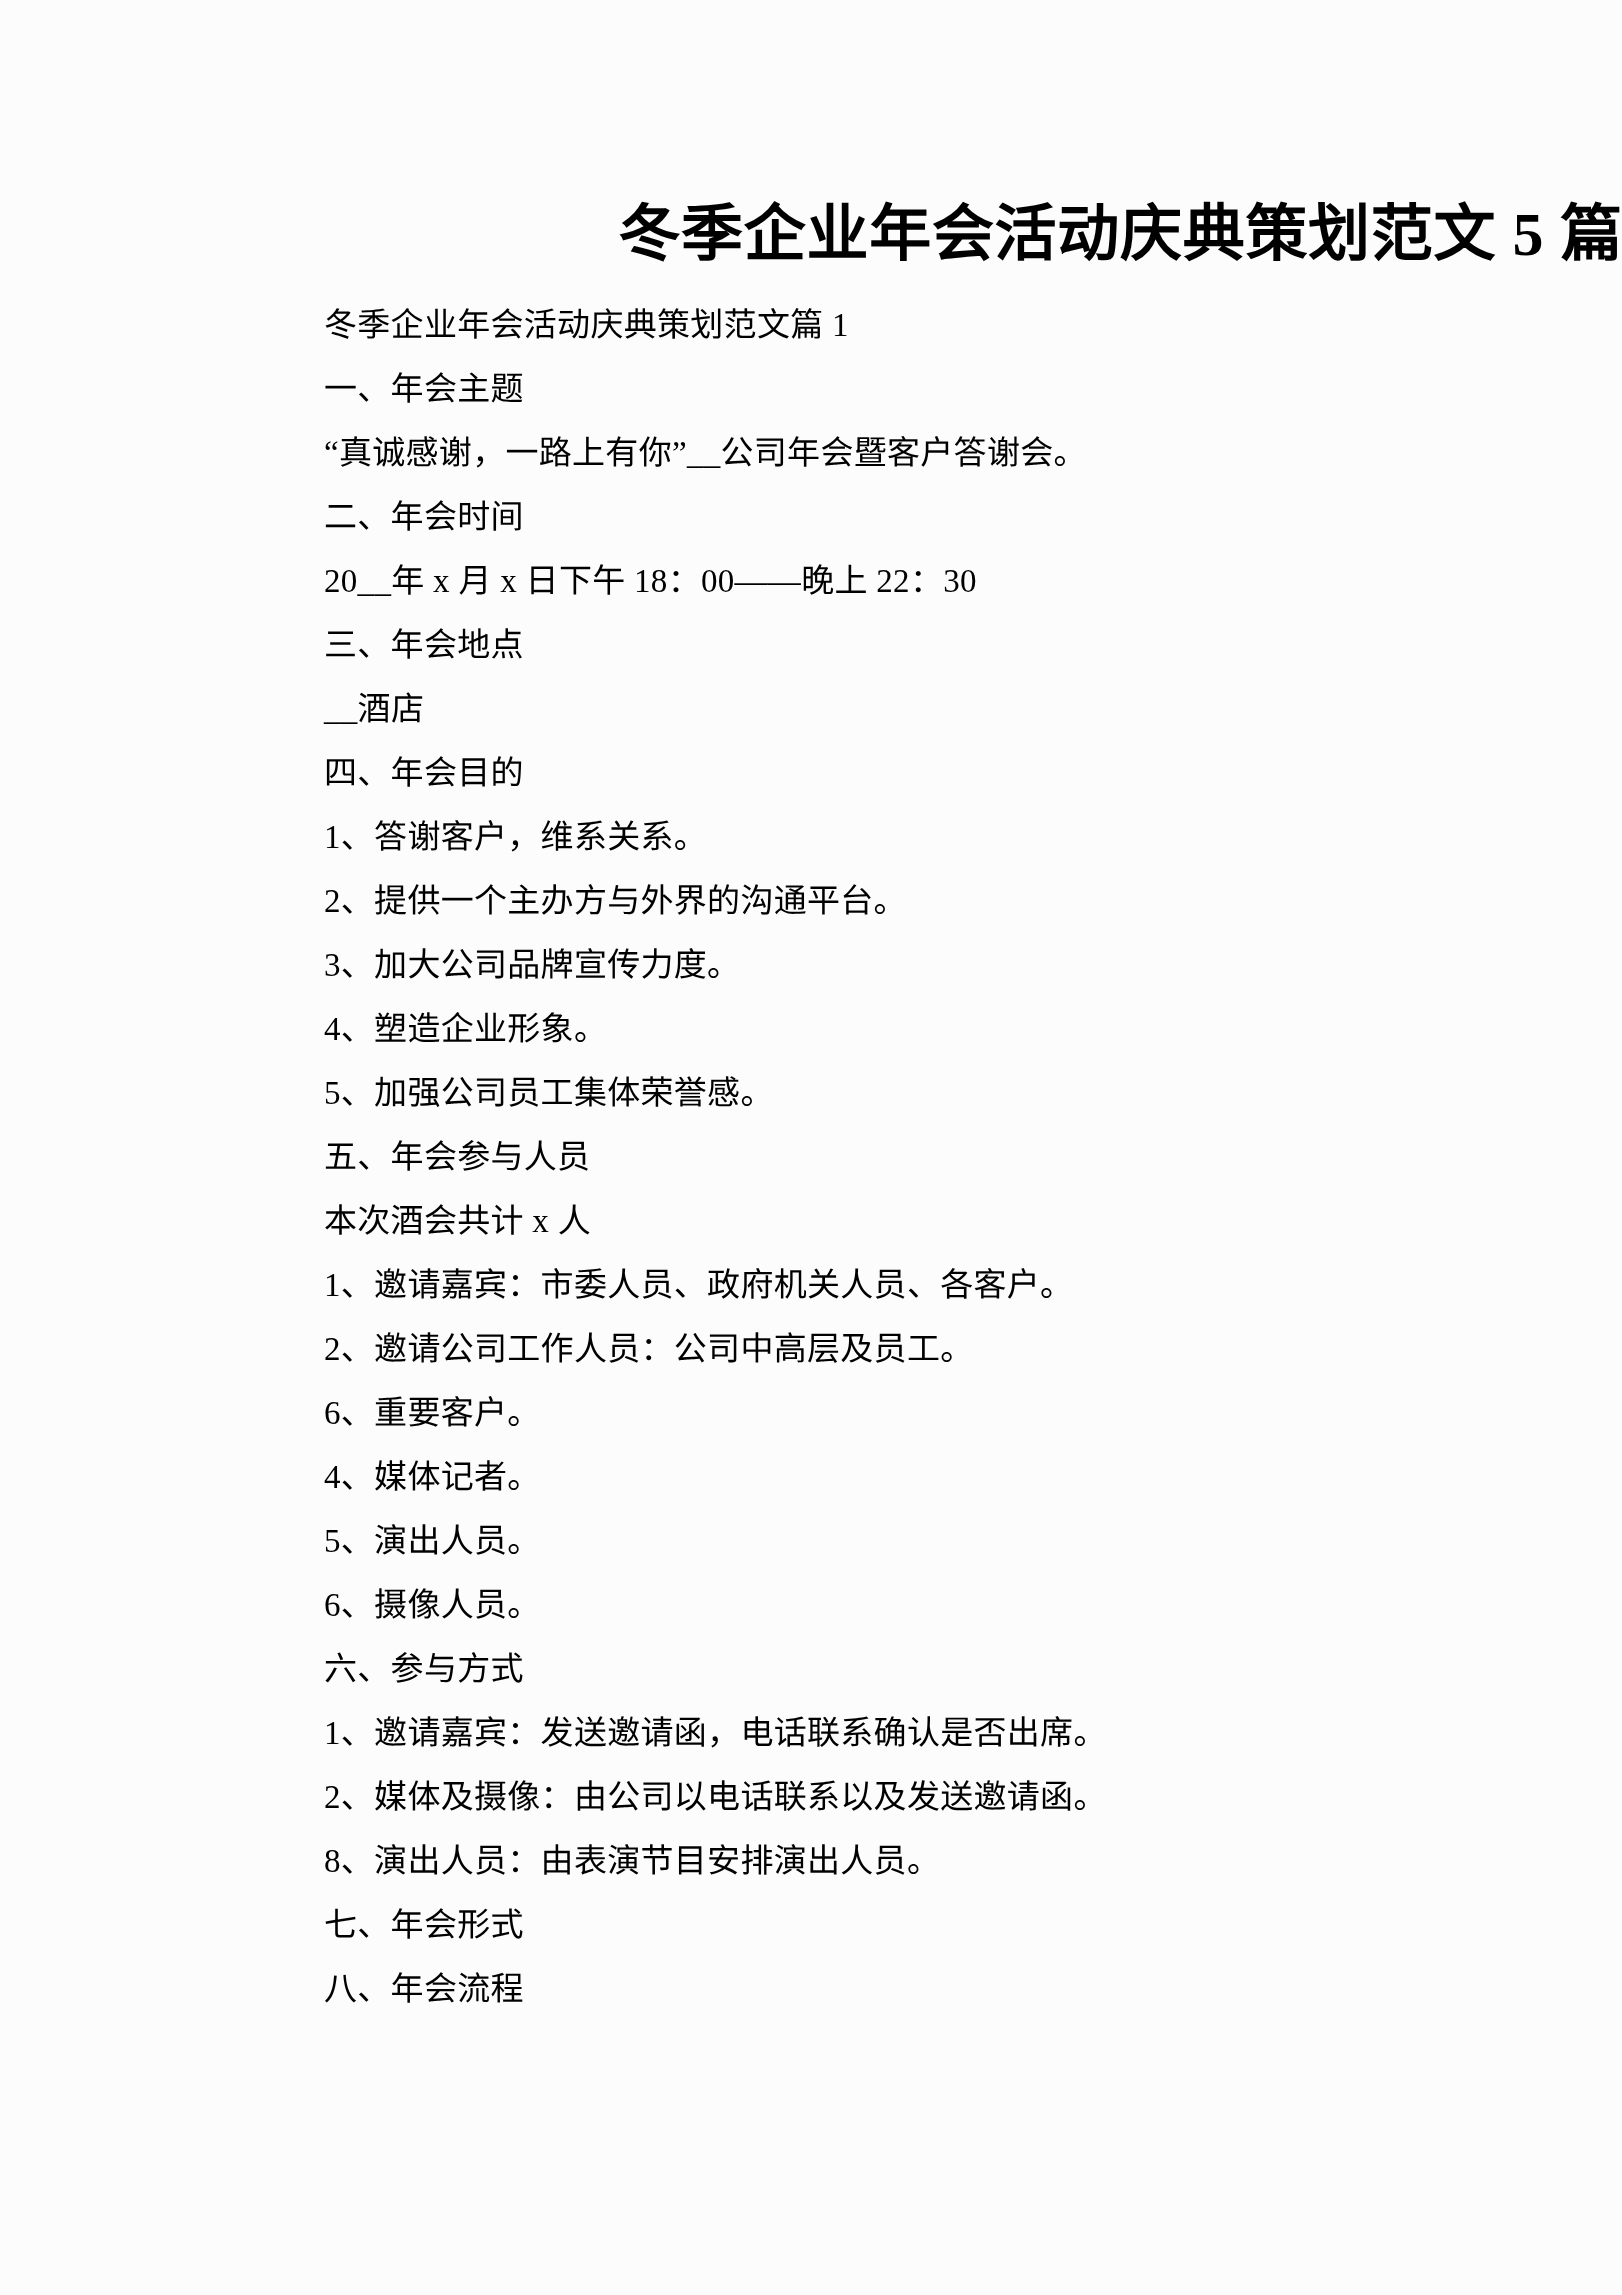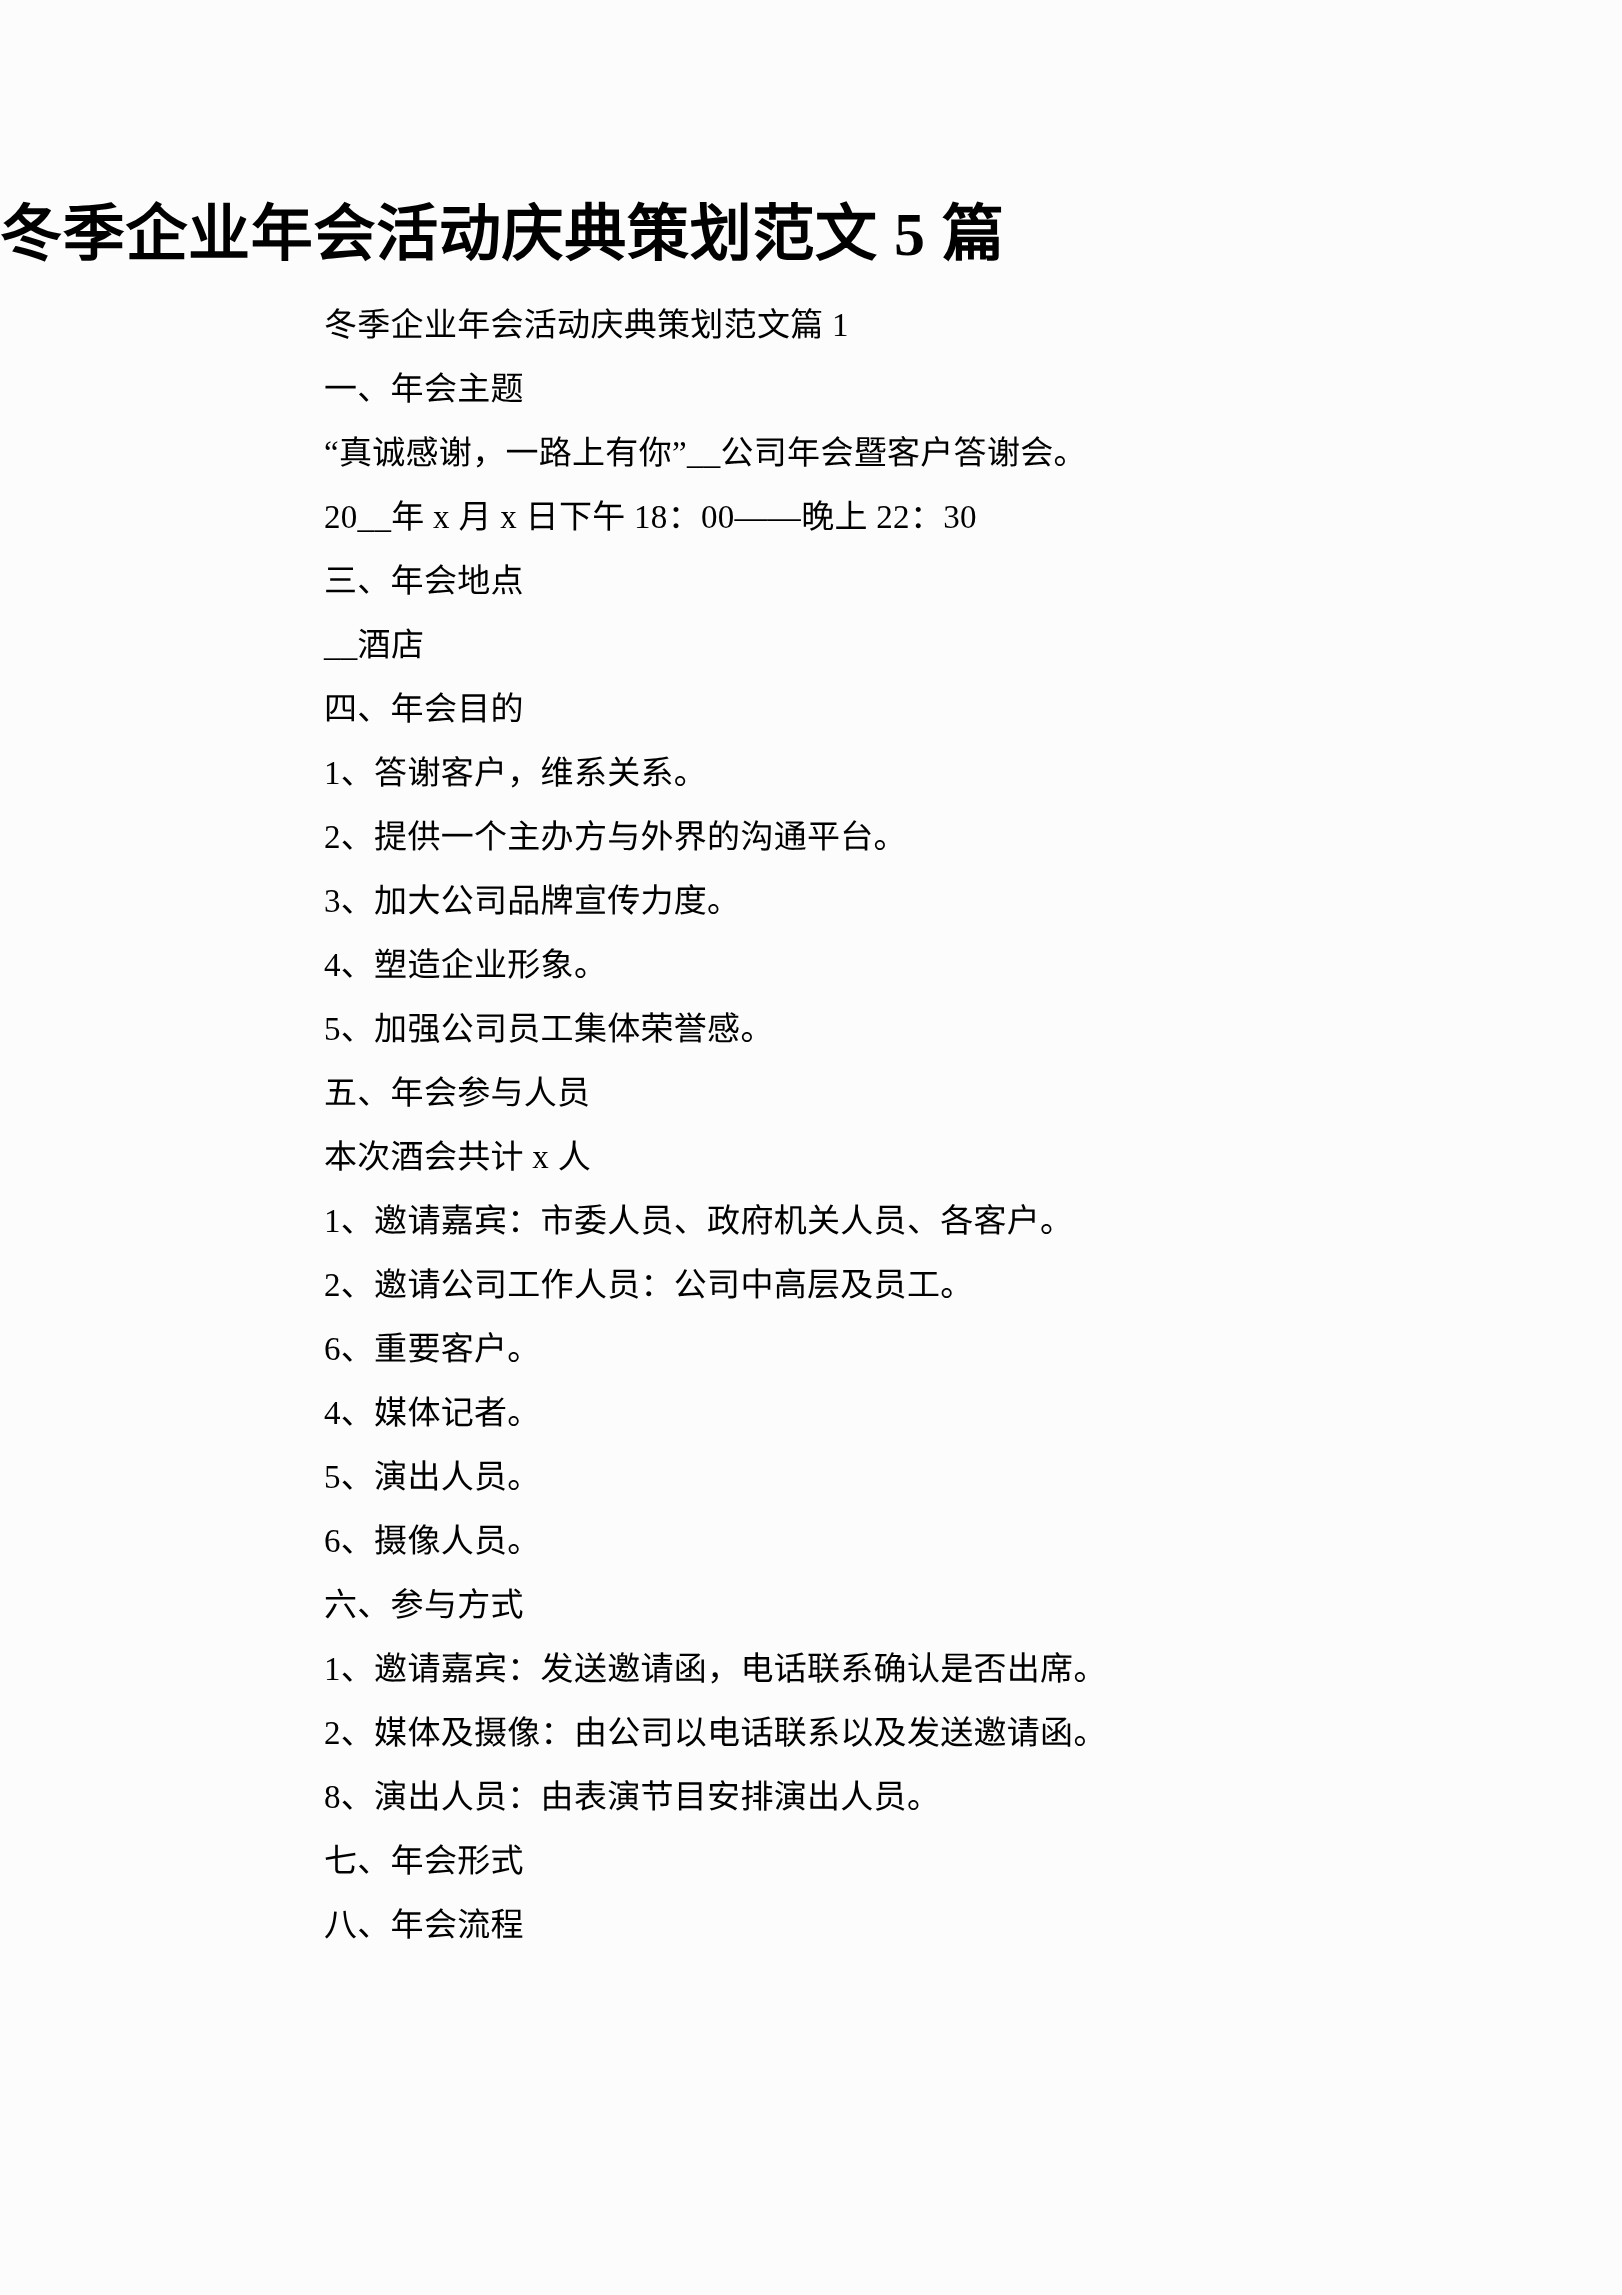--- a/index.html
+++ b/index.html
@@ -16,21 +16,21 @@
   }
   .page {
     position: relative;
     width: 1623px;
     height: 2295px;
     box-sizing: border-box;
   }
   .doc-title {
     margin: 0;
     padding-top: 194px;
-    text-align: left;
+    text-align: right;
     font-size: 62px;
     font-weight: bold;
     line-height: 80px;
     letter-spacing: 0.7px;
     white-space: pre;
   }
   .para-list {
     margin: 12px;
     padding: 6.5px 236px 0 312px;
   }
@@ -44,20 +44,21 @@
 </style>
 </head>
 <body>
 
 <div class="page">
   <h1 class="doc-title">冬季企业年会活动庆典策划范文 5 篇</h1>
   <div class="para-list">
       <p class="para">冬季企业年会活动庆典策划范文篇 1</p>
       <p class="para">一、年会主题</p>
       <p class="para">“真诚感谢，一路上有你”__公司年会暨客户答谢会。</p>
+      <p class="para">二、年会时间</p>
       <p class="para">20__年 x 月 x 日下午 18：00——晚上 22：30</p>
       <p class="para">三、年会地点</p>
       <p class="para">__酒店</p>
       <p class="para">四、年会目的</p>
       <p class="para">1、答谢客户，维系关系。</p>
       <p class="para">2、提供一个主办方与外界的沟通平台。</p>
       <p class="para">3、加大公司品牌宣传力度。</p>
       <p class="para">4、塑造企业形象。</p>
       <p class="para">5、加强公司员工集体荣誉感。</p>
       <p class="para">五、年会参与人员</p>

